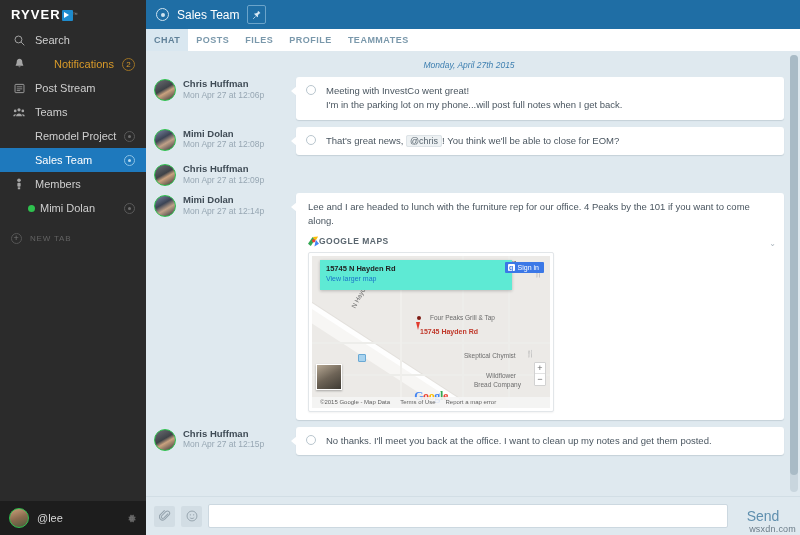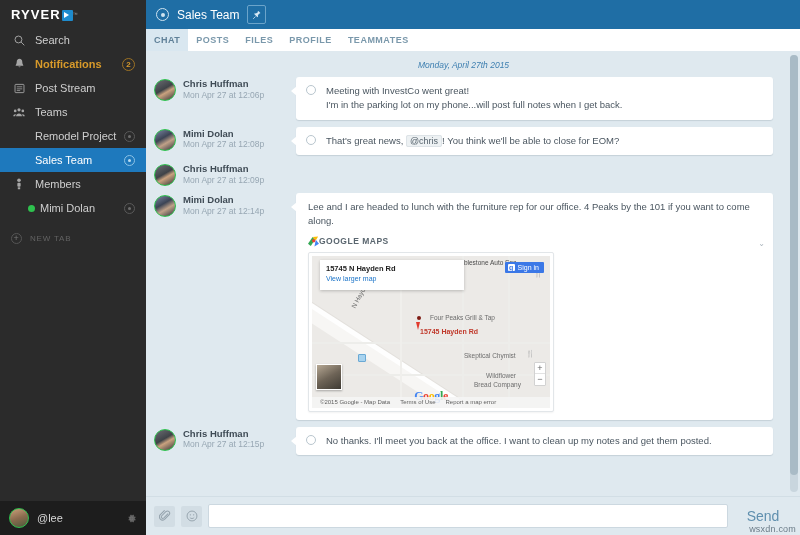--- a/index.html
+++ b/index.html
@@ -42,21 +42,21 @@
 
   .nav-item {
     height: 24px; display: flex; align-items: center;
     padding-left: 11px; font-size: 11px; color: #cfcfcf;
     cursor: pointer; position: relative; text-align: right;
   }
   .nav-item .ico {
     width: 16px; display: inline-flex; align-items: center; justify-content: center;
     margin-right: 8px; opacity: .75; flex: none;
   }
-  .nav-item.accent { color: #d89a2a; font-weight: bold; }
+  .nav-item.accent { color: #d89a2a; font-weight: normal; gap: 19px; }
   .nav-item.selected { background: #1e79bd; color: #ffffff; }
   .nav-sub { padding-left: 35px; }
   .badge-count {
     position: absolute; right: 11px;
     width: 13px; height: 13px; border-radius: 50%;
     border: 1px solid #9d7224; color: #d89a2a;
     font-size: 8px; display: flex; align-items: center; justify-content: center;
   }
   .row-dot {
     position: absolute; right: 11px;
@@ -137,21 +137,21 @@
   .promote-check {
     width: 24px; display: flex; align-items: center; justify-content: center;
     border-right: 1px solid #76a3c1; height: 100%;
   }
   .promote-label { padding: 0 8px; }
 
   
   .chatwrap { flex: 1; position: relative; overflow: hidden; background: #dfe9ef; }
   .chat {
     position: absolute; inset: 0;
-    padding: 6px 27px 4px 8px;
+    padding: 6px 16px 4px 8px;
     overflow: hidden;
   }
   .daystamp {
     text-align: center; font-size: 8.5px; font-style: italic;
     color: #3d7fb0; margin: 3px 0 7px 0;
   }
   .msg { display: flex; align-items: flex-start; margin-bottom: 7px; }
   .meta { width: 142px; flex: none; display: flex; gap: 7px; padding-top: 2px; }
   .avatar {
     width: 22px; height: 22px; border-radius: 50%; flex: none;
@@ -203,22 +203,22 @@
     background: #fff; padding: 3px; box-shadow: 0 1px 2px rgba(0,0,0,.05);
   }
   .map {
     position: relative; width: 238px; height: 152px; overflow: hidden;
     background: #eceae7;
   }
   .road-diag {
     position: absolute; background: #ffffff;
   }
   .infocard {
-    position: absolute; left: 8px; top: 4px; width: 144px; height: 30px;
-    background: #ffffff; box-shadow: 0 1px 3px rgba(0,0,0,.22);
+    position: absolute; left: 8px; top: 4px; width: 192px; height: 30px;
+    background: #5eead4; box-shadow: 0 1px 3px rgba(0,0,0,.22);
     padding: 4px 6px; z-index: 6;
   }
   .infocard .addr { font-size: 7.5px; font-weight: bold; color: #222; }
   .infocard .vlm { font-size: 7px; color: #1a73c8; margin-top: 2px; }
   .star { position: absolute; right: 8px; top: 8px; color: #c8c8c8; font-size: 10px; }
   .signin {
     position: absolute; right: 6px; top: 6px; z-index: 7;
     background: #3b78e7; color: #fff; font-size: 7px;
     padding: 2px 5px 2px 3px; border-radius: 1px;
     display: flex; align-items: center; gap: 3px;

